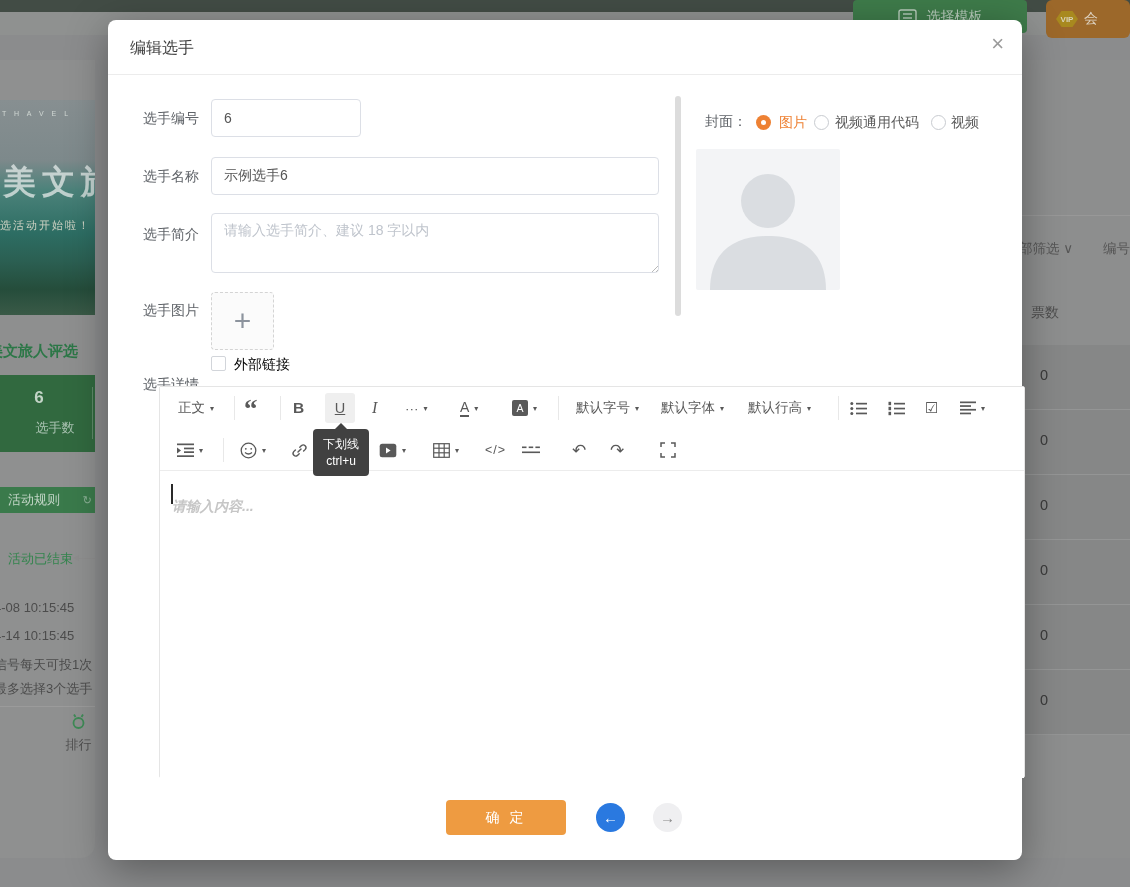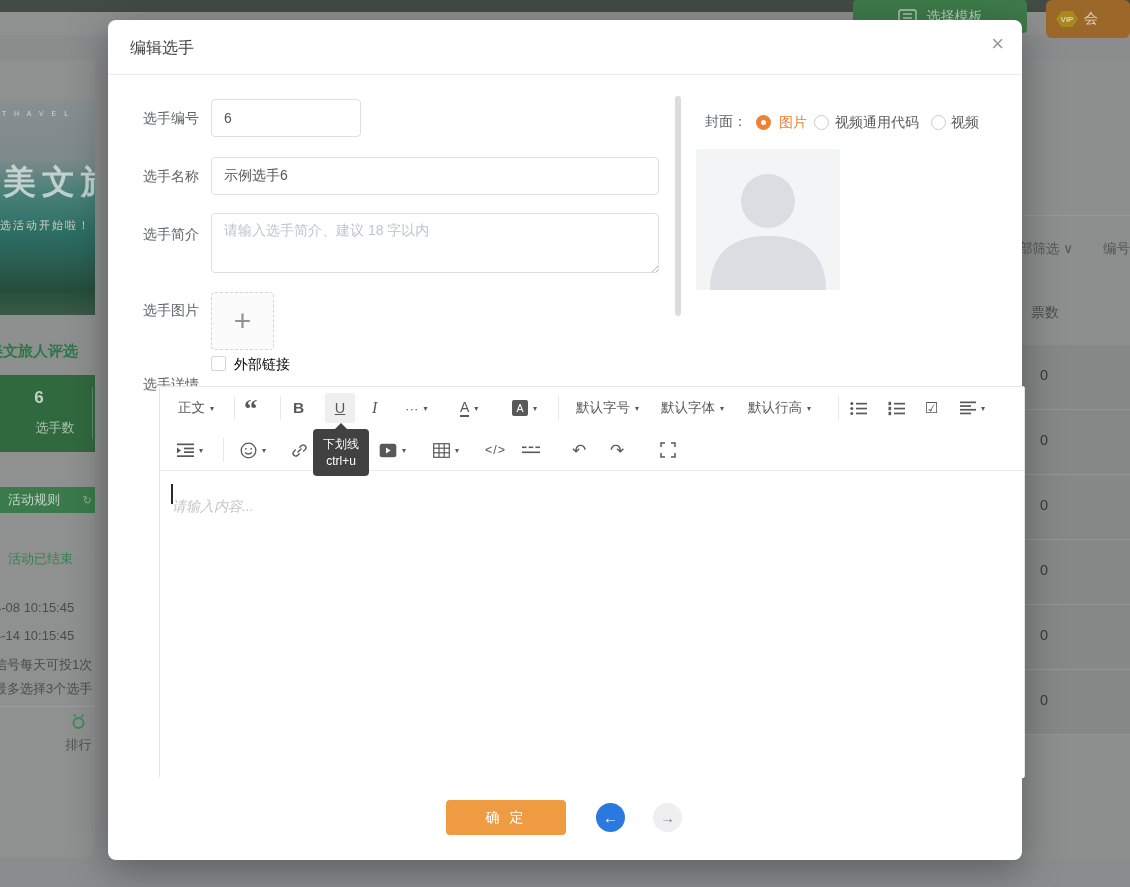--- a/index.html
+++ b/index.html
@@ -92,21 +92,21 @@
   .g-bgA { width:16px; height:16px; background:#595959; border-radius:2px; color:#fff; font-size:10.5px; display:flex; align-items:center; justify-content:center; }
   .g-arrow { font-size:17px; }
   .g-code { font-size:12.5px; letter-spacing:1px; }
   .g-check { font-size:15px; }
   svg.ic { display:block; }
   .tooltip { position:absolute; left:153px; top:42px; width:56px; height:47px; background:#414141; border-radius:4px; z-index:6;
     color:#fff; font-size:12px; text-align:center; padding-top:7px; line-height:17px; }
   .tooltip::before { content:""; position:absolute; left:21px; top:-6px; border:7px solid transparent; border-bottom:7px solid #414141; border-top:none; }
   .editor-body { position:absolute; left:0; top:84px; width:100%; height:307px; background:#fff; cursor:text; }
   .caret-bar { position:absolute; left:11px; top:13px; width:2px; height:20px; background:#2a2a2a; }
-  .editor-ph { position:absolute; left:12px; top:27px; font-style:italic; font-size:14px; color:#c6c6c6; }
+  .editor-ph { position:absolute; left:12px; top:27px; font-style:italic; font-size:14px; color:#c6c6c6;font-weight:bold; }
 
   .confirm-btn { left:338px; top:780px; width:120px; height:35px; background:#ee9b41; border:none; border-radius:4px;
     color:#fff; font-size:14px; letter-spacing:3px; cursor:pointer; }
   .nav-circle { top:783px; width:29px; height:29px; border-radius:50%; border:none; font-size:15px; font-weight:bold; cursor:pointer;
     display:flex; align-items:center; justify-content:center; }
   .nav-prev { left:488px; background:#2a79e0; color:#fff; }
   .nav-next { left:545px; background:#efeff1; color:#8a8a8a; }
 </style>
 </head>
 <body>

